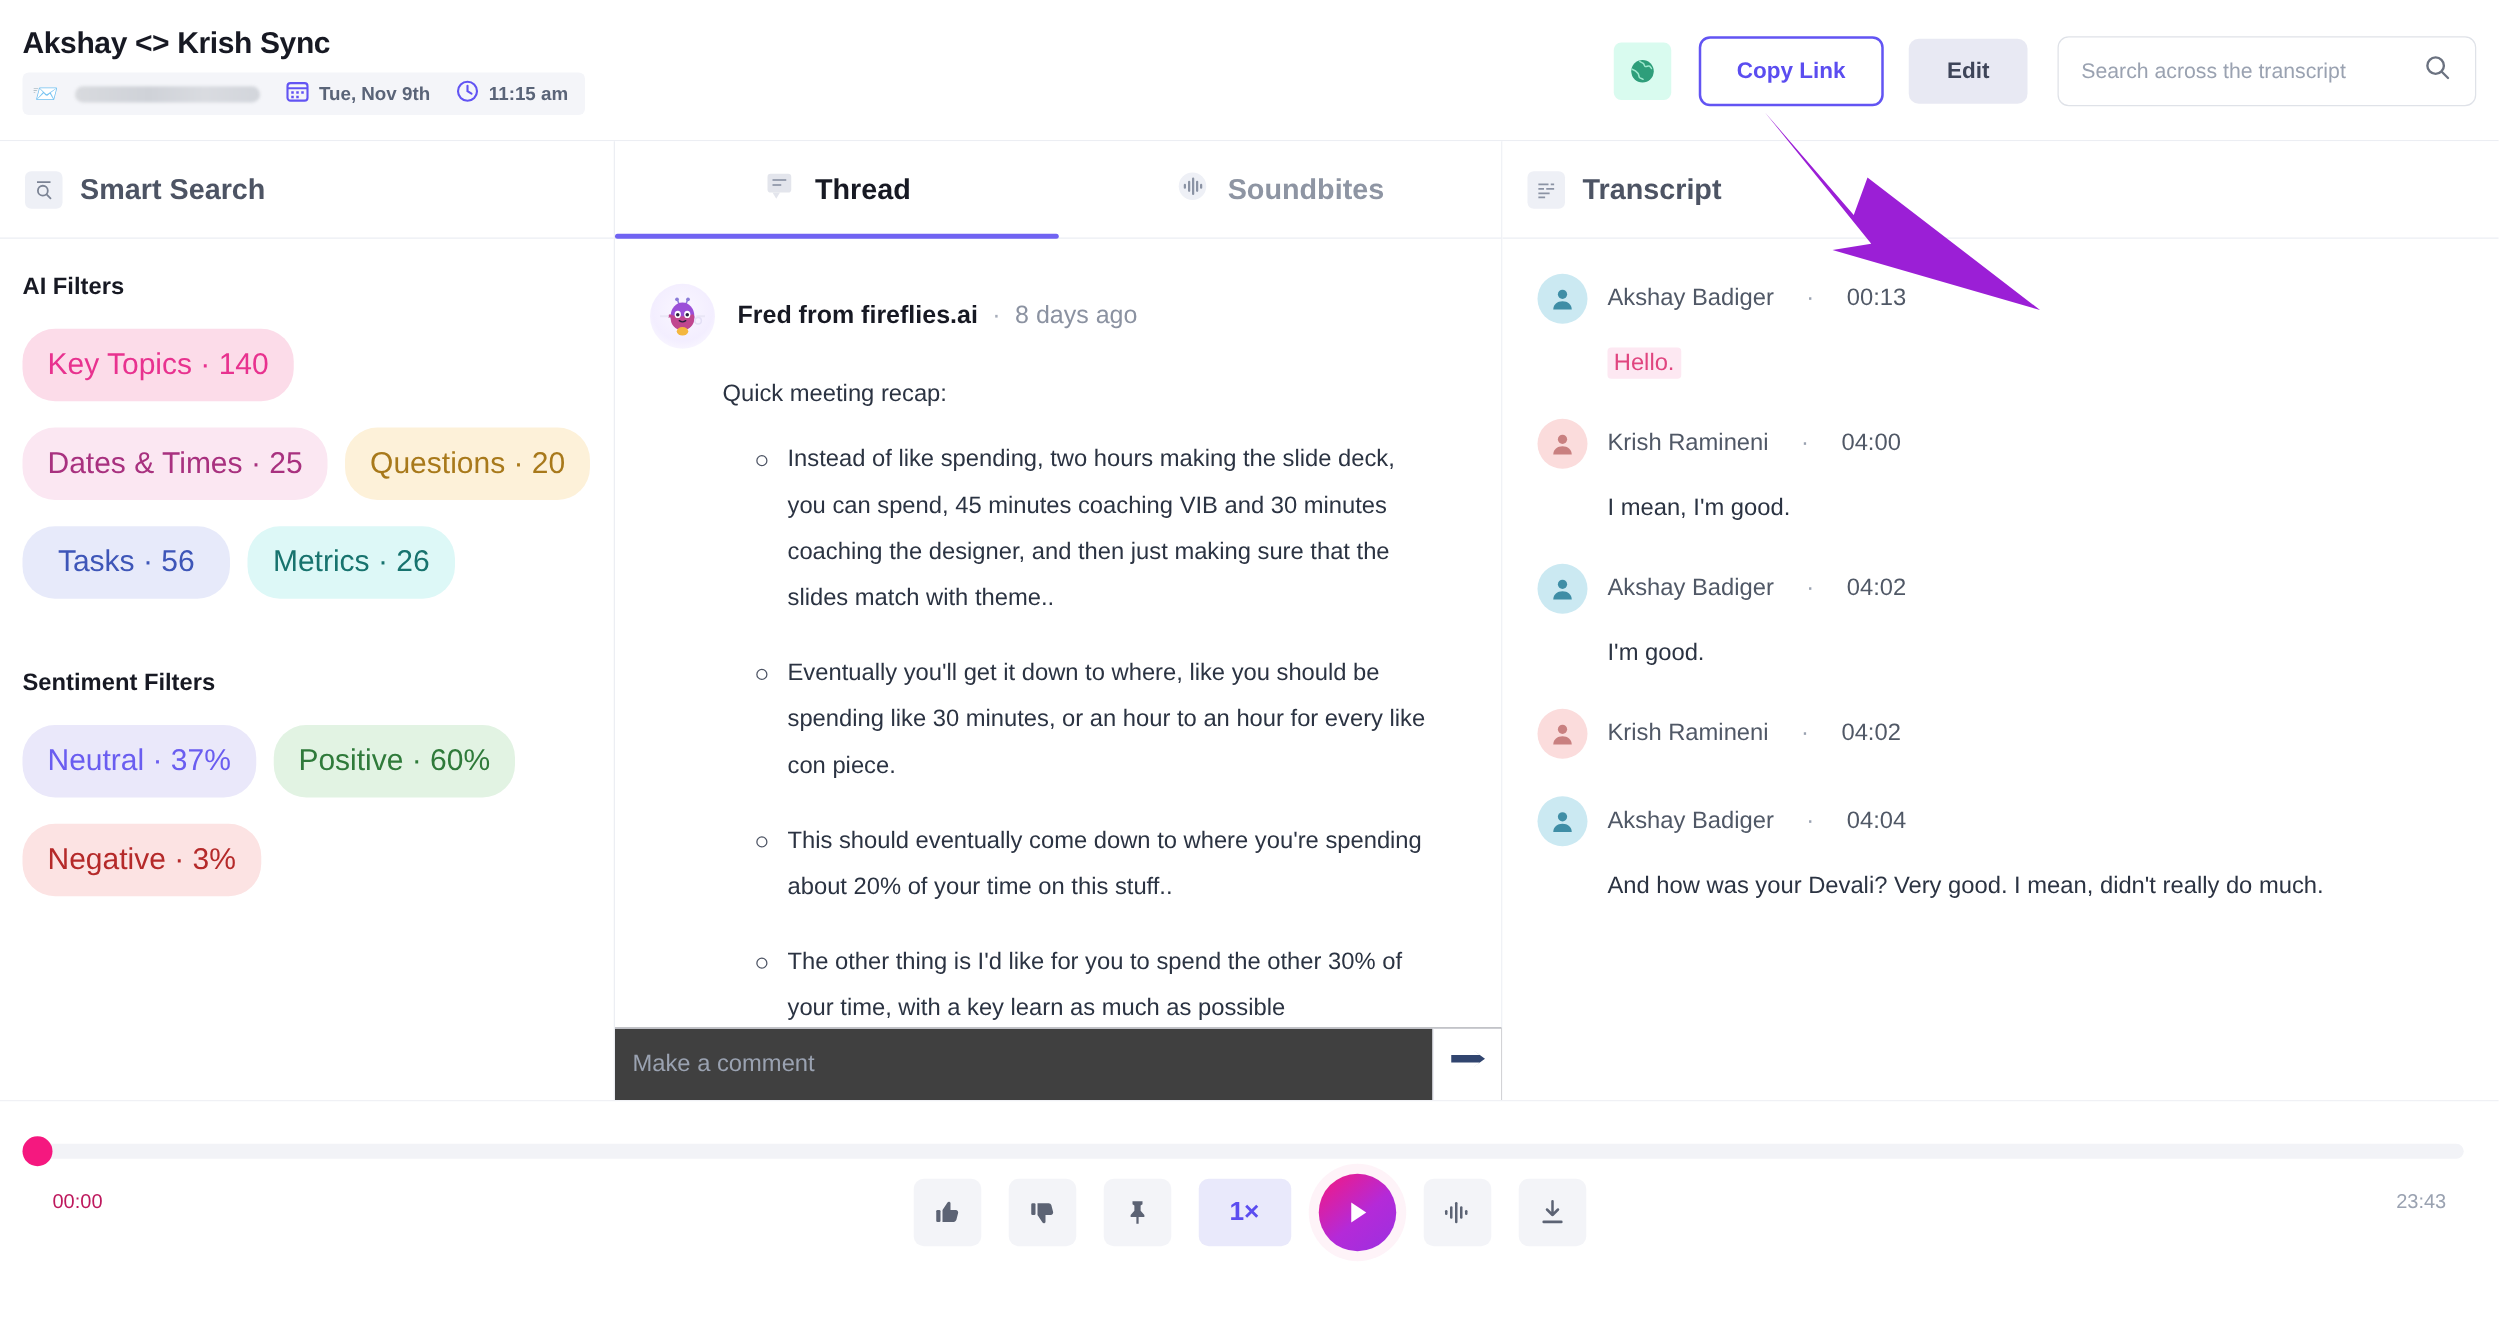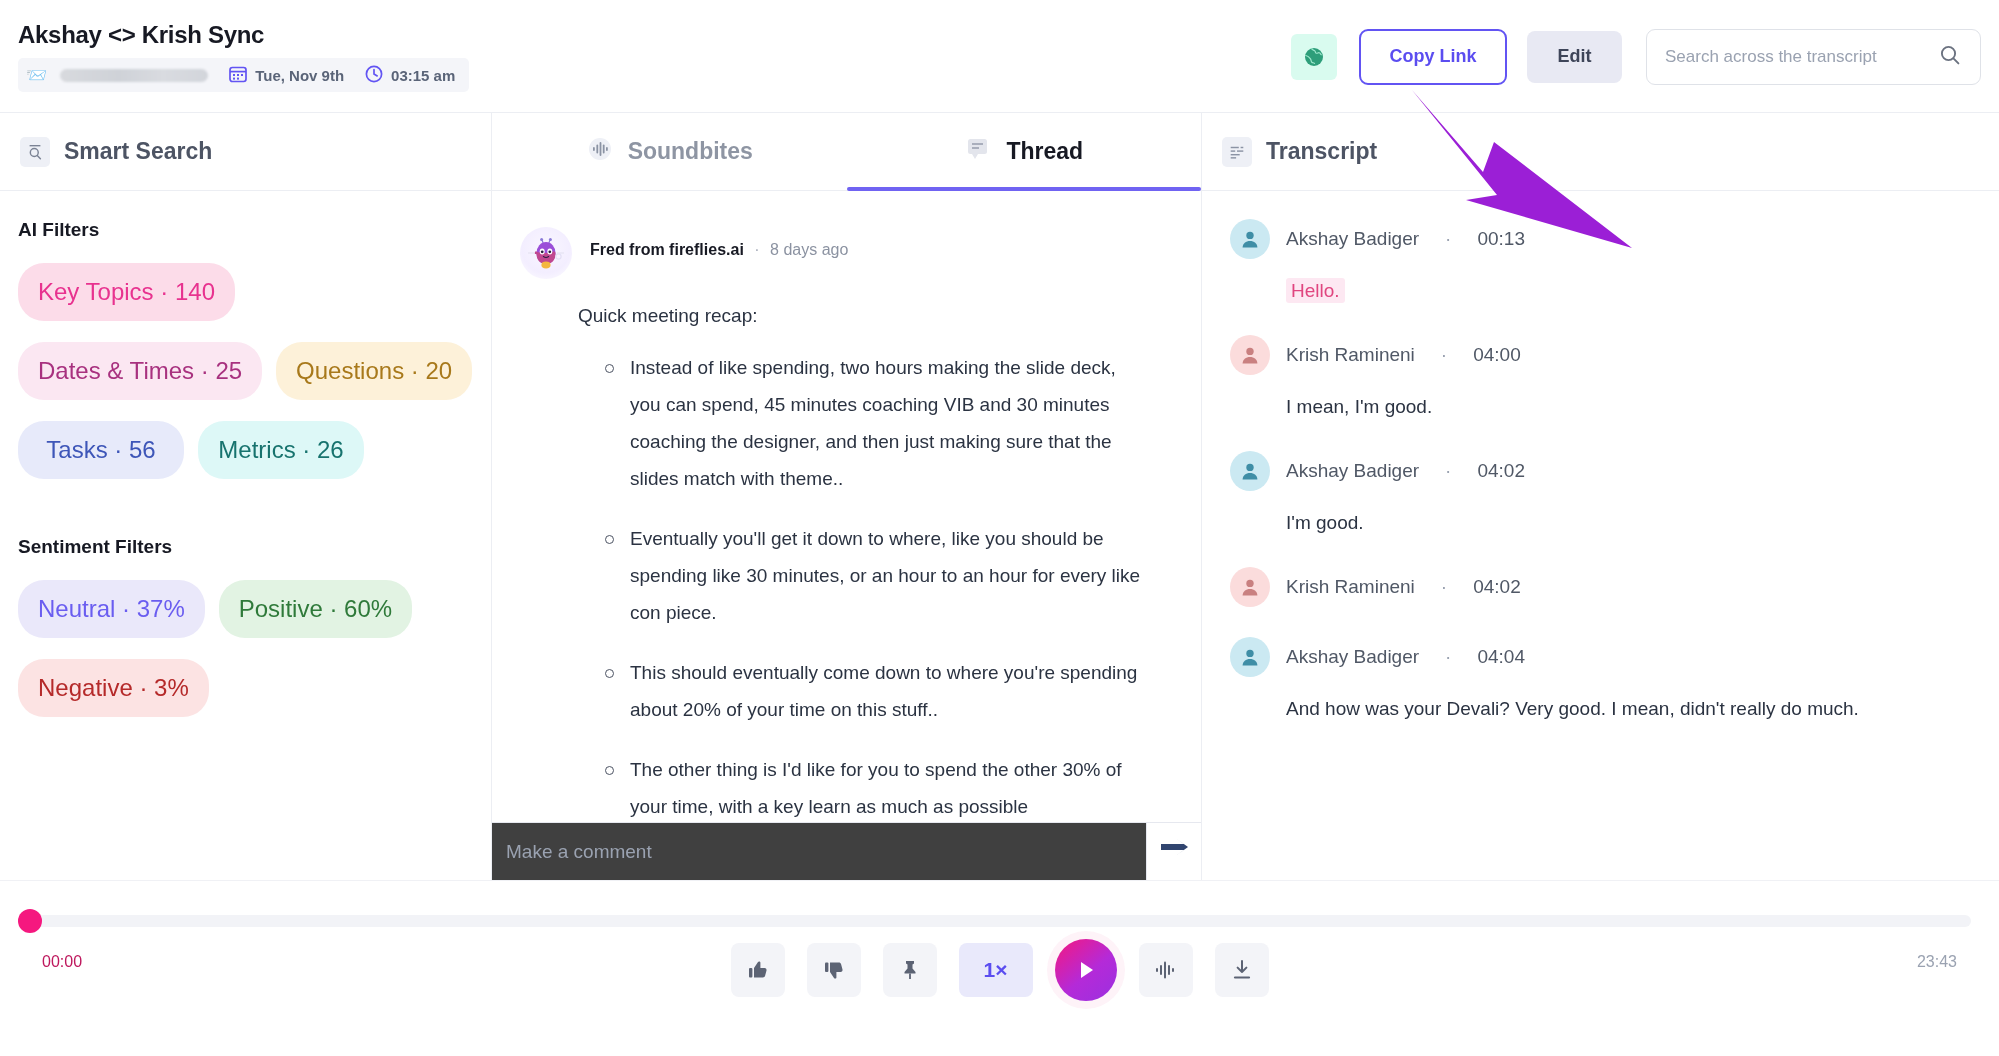--- a/index.html
+++ b/index.html
@@ -104,21 +104,21 @@
     content: ""; position: absolute; left: 0; right: 0; bottom: -1px; height: 4px;
     background: #7063f2; border-radius: 2px;
   }
   .thread-body { padding: 36px 0 0 0; position: relative; height: 689px; overflow: hidden;}
   .post-head { display: flex; align-items: flex-start; gap: 18px; padding: 0 24px 0 28px; }
   .avatar-bot {
     width: 52px; height: 52px; border-radius: 50%;
     background: radial-gradient(circle at 50% 42%, #faf7ff 0%, #f3eeff 60%, #ffffff 100%);
     display: flex; align-items: center; justify-content: center; flex: none;
   }
-  .post-meta { padding-top: 14px; font-size: 16px; }
+  .post-meta { padding-top: 14px; font-size: 20px; }
   .post-author { font-weight: bold; color: #171923; }
   .post-dot { color: #a7adba; margin: 0 6px; }
   .post-time { color: #8b92a1; }
   .recap-lead { font-size: 19px; color: #2b3342; margin: 26px 0 0 86px; }
   ul.recap { margin: 22px 0 0 110px; padding: 0; list-style: none; }
   ul.recap li {
     position: relative; font-size: 19px; line-height: 37px; color: #2b3342;
     margin-bottom: 23px; padding-left: 28px; max-width: 540px;
   }
   ul.recap li::before {
@@ -211,21 +211,21 @@
           </span>
           <span>Tue, Nov 9th</span>
         </div>
         <div class="meta-item">
           <span>
             <svg width="20" height="20" viewBox="0 0 20 20">
                 <circle cx="10" cy="10" r="7.6" fill="none" stroke="#6254f3" stroke-width="1.7"></circle>
                 <path d="M10 5.6V10l3.2 1.9" fill="none" stroke="#6254f3" stroke-width="1.7" stroke-linecap="round"></path>
               </svg>
           </span>
-          <span>03:15 am</span>
+          <span>11:15 am</span>
         </div>
       </div>
     </div>
 
     <div class="hdr-right">
       <div class="globe-chip">
         <svg width="24" height="24" viewBox="0 0 24 24">
             <circle cx="12" cy="12" r="9" fill="#2e9e7a"></circle>
             <path d="M3.3 10.2c2.6.8 4.1 2 5.2 3.6.7 1 .4 2.6 1.3 3.4.9.8 2.5.4 2.9 1.7M9.5 3.6c.6 1.4 2.2 1.4 3.3 2.3.8.7.4 2 1.4 2.3 1.2.4 2.1-.9 3.2-.4 1 .4 1.2 1.8 2.2 2.2" fill="none" stroke="#9fe8cd" stroke-width="1.2"></path>
           </svg>
@@ -272,39 +272,39 @@
         <div class="chips" id="sent-chips">
             <div class="chip" style="background: rgb(234, 232, 250); color: rgb(106, 93, 240);">Neutral · 37%</div>
             <div class="chip" style="background: rgb(226, 243, 227); color: rgb(47, 122, 58);">Positive · 60%</div>
             <div class="chip" style="background: rgb(252, 227, 227); color: rgb(181, 42, 42);">Negative · 3%</div>
           </div>
       </div>
     </div>
 
     <div class="col-mid">
       <div class="tabs" id="tabs">
+          <div class="tab active">
+            <span><svg width="28" height="28" viewBox="0 0 28 28">
+                <rect x="4" y="4" width="19" height="15" rx="2.5" fill="#e3e5ec"></rect>
+                <path d="M8 19h6l-3 5z" fill="#e3e5ec"></path>
+                <line x1="8" y1="9" x2="19" y2="9" stroke="#9aa1b1" stroke-width="1.6"></line>
+                <line x1="8" y1="13" x2="15" y2="13" stroke="#9aa1b1" stroke-width="1.6"></line>
+              </svg></span>
+            <span>Thread</span>
+          </div>
           <div class="tab">
             <span><svg width="28" height="28" viewBox="0 0 28 28">
                 <circle cx="14" cy="14" r="11" fill="#eef0f6"></circle>
                 <rect x="7" y="12" width="1.8" height="4" rx=".9" fill="#8b93a4"></rect>
                 <rect x="10.4" y="9.5" width="1.8" height="9" rx=".9" fill="#8b93a4"></rect>
                 <rect x="13.6" y="7" width="1.8" height="14" rx=".9" fill="#8b93a4"></rect>
                 <rect x="16.8" y="9.5" width="1.8" height="9" rx=".9" fill="#8b93a4"></rect>
                 <rect x="20" y="12" width="1.8" height="4" rx=".9" fill="#8b93a4"></rect>
               </svg></span>
             <span>Soundbites</span>
-          </div>
-          <div class="tab active">
-            <span><svg width="28" height="28" viewBox="0 0 28 28">
-                <rect x="4" y="4" width="19" height="15" rx="2.5" fill="#e3e5ec"></rect>
-                <path d="M8 19h6l-3 5z" fill="#e3e5ec"></path>
-                <line x1="8" y1="9" x2="19" y2="9" stroke="#9aa1b1" stroke-width="1.6"></line>
-                <line x1="8" y1="13" x2="15" y2="13" stroke="#9aa1b1" stroke-width="1.6"></line>
-              </svg></span>
-            <span>Thread</span>
           </div>
         </div>
 
       <div class="thread-body">
         <div class="post-head">
           <div class="avatar-bot">
             <svg width="44" height="44" viewBox="0 0 44 44">
               <line x1="18" y1="9" x2="19.5" y2="13" stroke="#8a7bd8" stroke-width="1.2"></line>
               <line x1="26" y1="9" x2="24.5" y2="13" stroke="#8a7bd8" stroke-width="1.2"></line>
               <circle cx="17.6" cy="8.4" r="1.5" fill="#8a7bd8"></circle>

